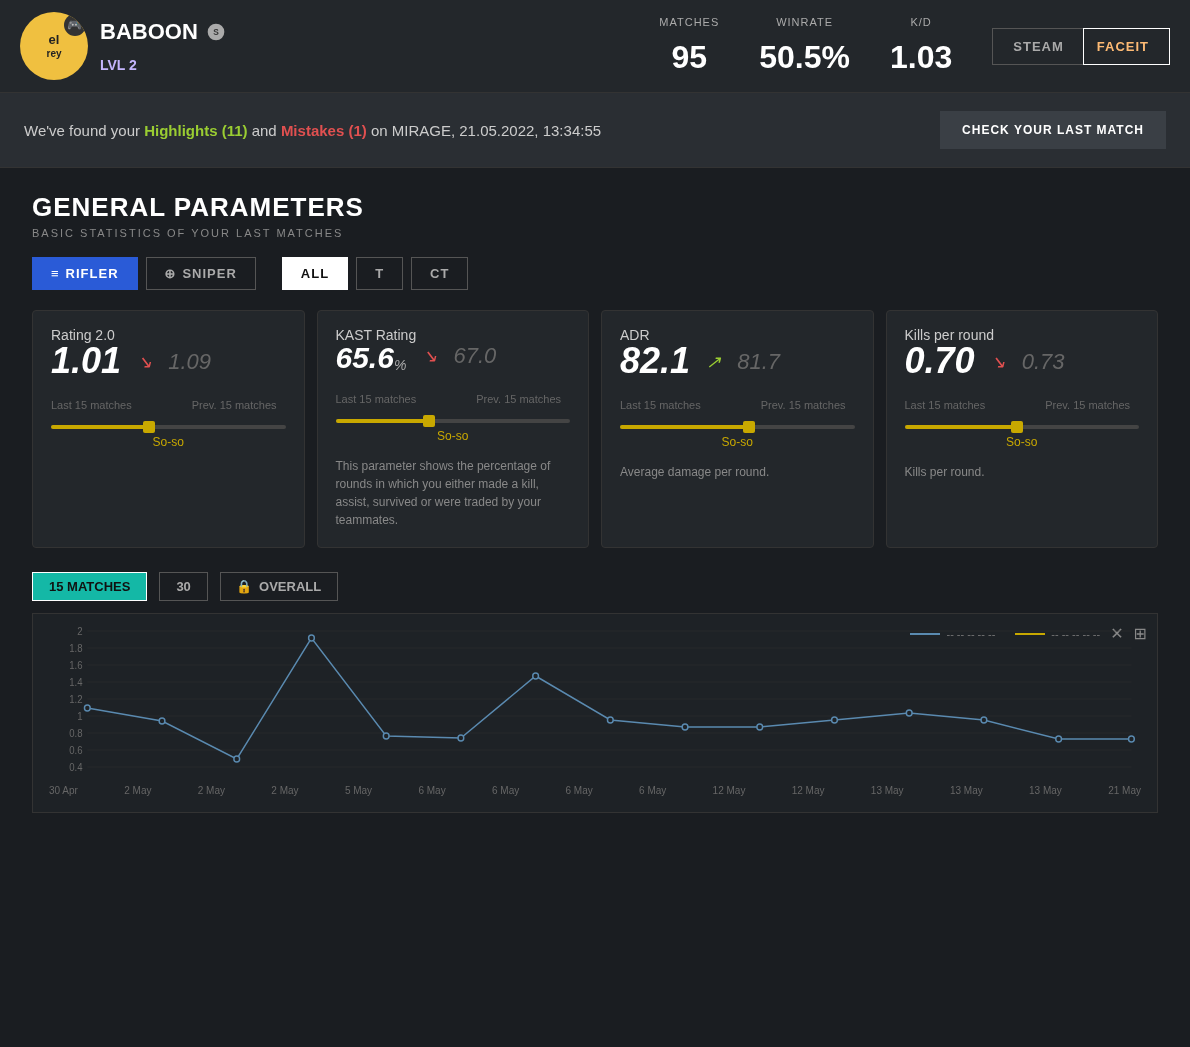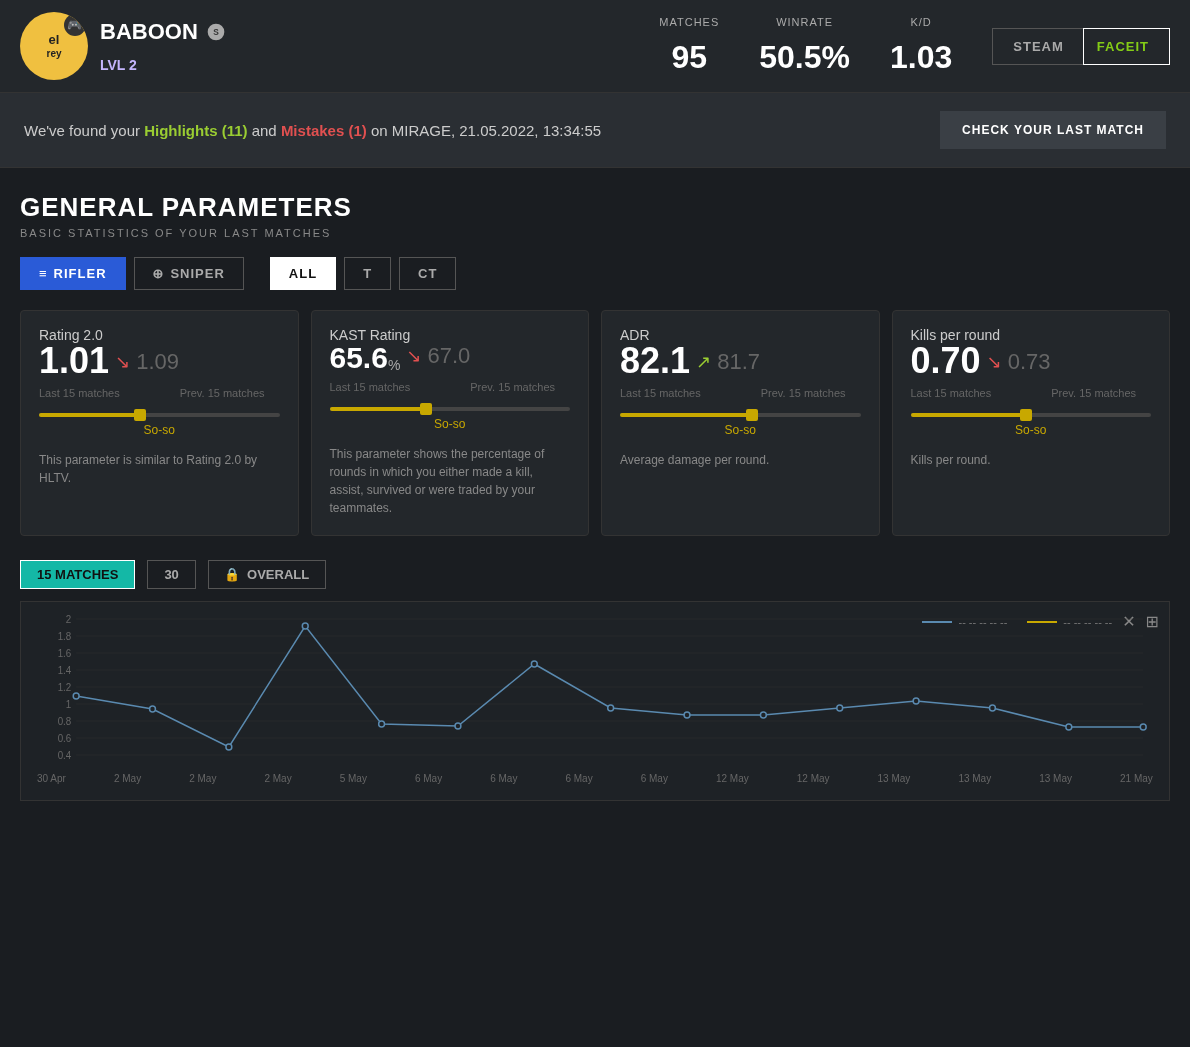--- a/index.html
+++ b/index.html
@@ -108,21 +108,21 @@
       font-size: 13px;
       font-weight: bold;
       color: #aaa;
       background: transparent;
       border: none;
       cursor: pointer;
       letter-spacing: 1px;
     }
     .platform-btn.active {
       background: transparent;
-      color: #84cc16;
+      color: #fdba74;
       border: 1px solid #fff;
       margin: -1px;
       padding-left: 13px;
     }
 
     
     .notification-bar {
       background: #2a2e33;
       padding: 18px 24px;
       display: flex;
@@ -142,21 +142,21 @@
       border: none;
       padding: 12px 22px;
       font-size: 12px;
       font-weight: bold;
       letter-spacing: 1px;
       cursor: pointer;
       text-transform: uppercase;
     }
 
     
-    .main-content { padding: 24px 20px; }
+    .main-content { padding: 24px 32px; }
 
     .section-title {
       font-size: 26px;
       font-weight: bold;
       color: #fff;
       letter-spacing: 1px;
       text-transform: uppercase;
     }
     .section-subtitle {
       font-size: 11px;
@@ -217,22 +217,23 @@
       padding: 16px 18px 18px;
       position: relative;
     }
     .card-title {
       font-size: 14px;
       color: #ccc;
     }
     .card-main-row {
       display: flex;
       align-items: flex-end;
-      gap: 6px;
-      margin-bottom: 8px;
+      gap: 16px;
+      margin-bottom: 20px;
+      font-style: italic;
     }
     .card-main-value {
       font-size: 36px;
       font-weight: bold;
       color: #fff;
       line-height: 1;
     }
     .card-main-value-small {
       font-size: 30px;
     }
@@ -496,21 +497,20 @@
         <span class="card-label">Last 15 matches</span>
         <span class="card-label">Prev. 15 matches</span>
       </div>
       <div class="gauge-area">
         <div class="gauge-track">
           <div class="gauge-fill" style="width:42%"></div>
           <div class="gauge-thumb" style="left:42%"></div>
         </div>
         <div class="gauge-label">So-so</div>
       </div>
-      <div class="card-desc">This parameter is similar to Rating 2.0 by HLTV.</div>
     </div>
 
     <div class="stat-card">
       <div class="card-title">KAST Rating</div>
       <div class="card-main-row">
         <div class="kast-value-row">
           <div class="card-main-value card-main-value-small">65.6</div>
             <span class="percent-sup">%</span>
         </div>
         <div class="trend-icon-down">↘</div>

